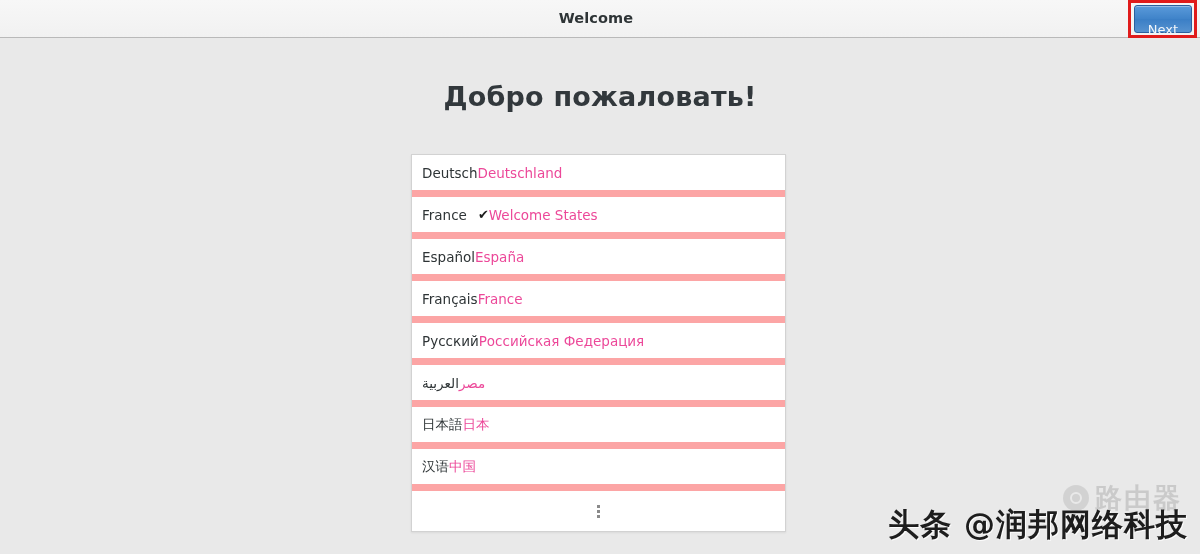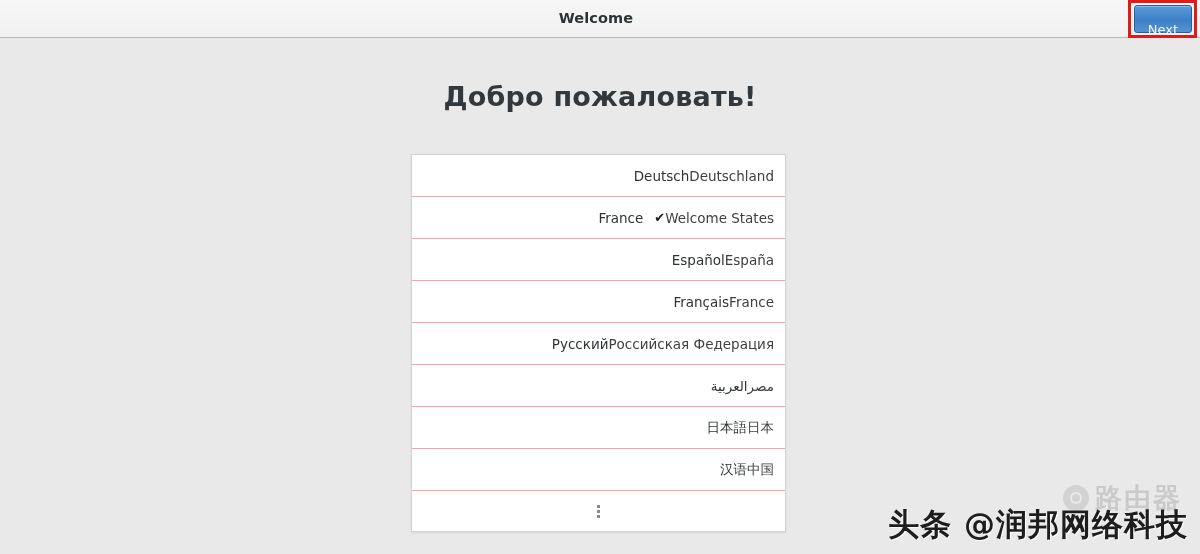--- a/index.html
+++ b/index.html
@@ -93,44 +93,44 @@
     top: 103px;
     width: 375px;
     background: #ffffff;
     border: 1px solid #d2d2d2;
     box-sizing: border-box;
     box-shadow: 0 1px 2px rgba(0,0,0,0.07);
   }
   .lang-row {
     display: flex;
     align-items: center;
-    justify-content: flex-end;
+    justify-content: flex-start;
     height: 42px;
     padding: 0 11px 0 10px;
-    border-bottom: 1px solid #fca5a5;
+    border-bottom: 7px solid #fca5a5;
     box-sizing: border-box;
     cursor: pointer;
   }
   .lang-row:last-child { border-bottom: none; }
   .lang-name {
     font-size: 13.5px;
     color: #2e3436;
     display: flex;
     align-items: center;
     white-space: nowrap;
   }
   .lang-check {
     margin-left: 11px;
     font-size: 13px;
     color: #1b1b1b;
     line-height: 1;
   }
   .lang-region {
     font-size: 13.5px;
-    color: #404040;
+    color: #ec4899;
     white-space: nowrap;
   }
   .lang-row.rtl .lang-name,
   .lang-row.rtl .lang-region {
     direction: rtl;
   }
   .more-row {
     height: 40px;
     display: flex;
     align-items: center;

